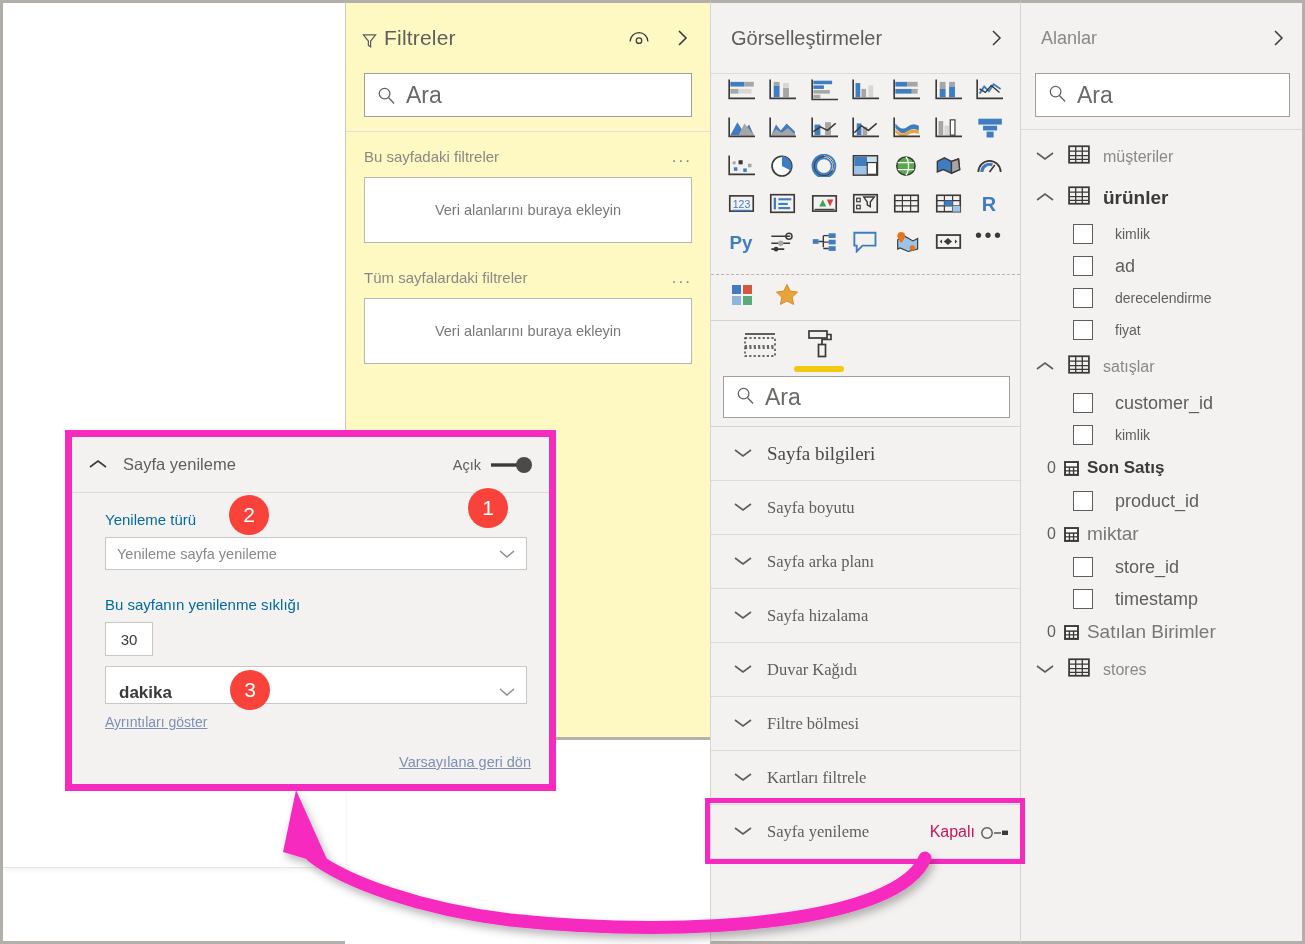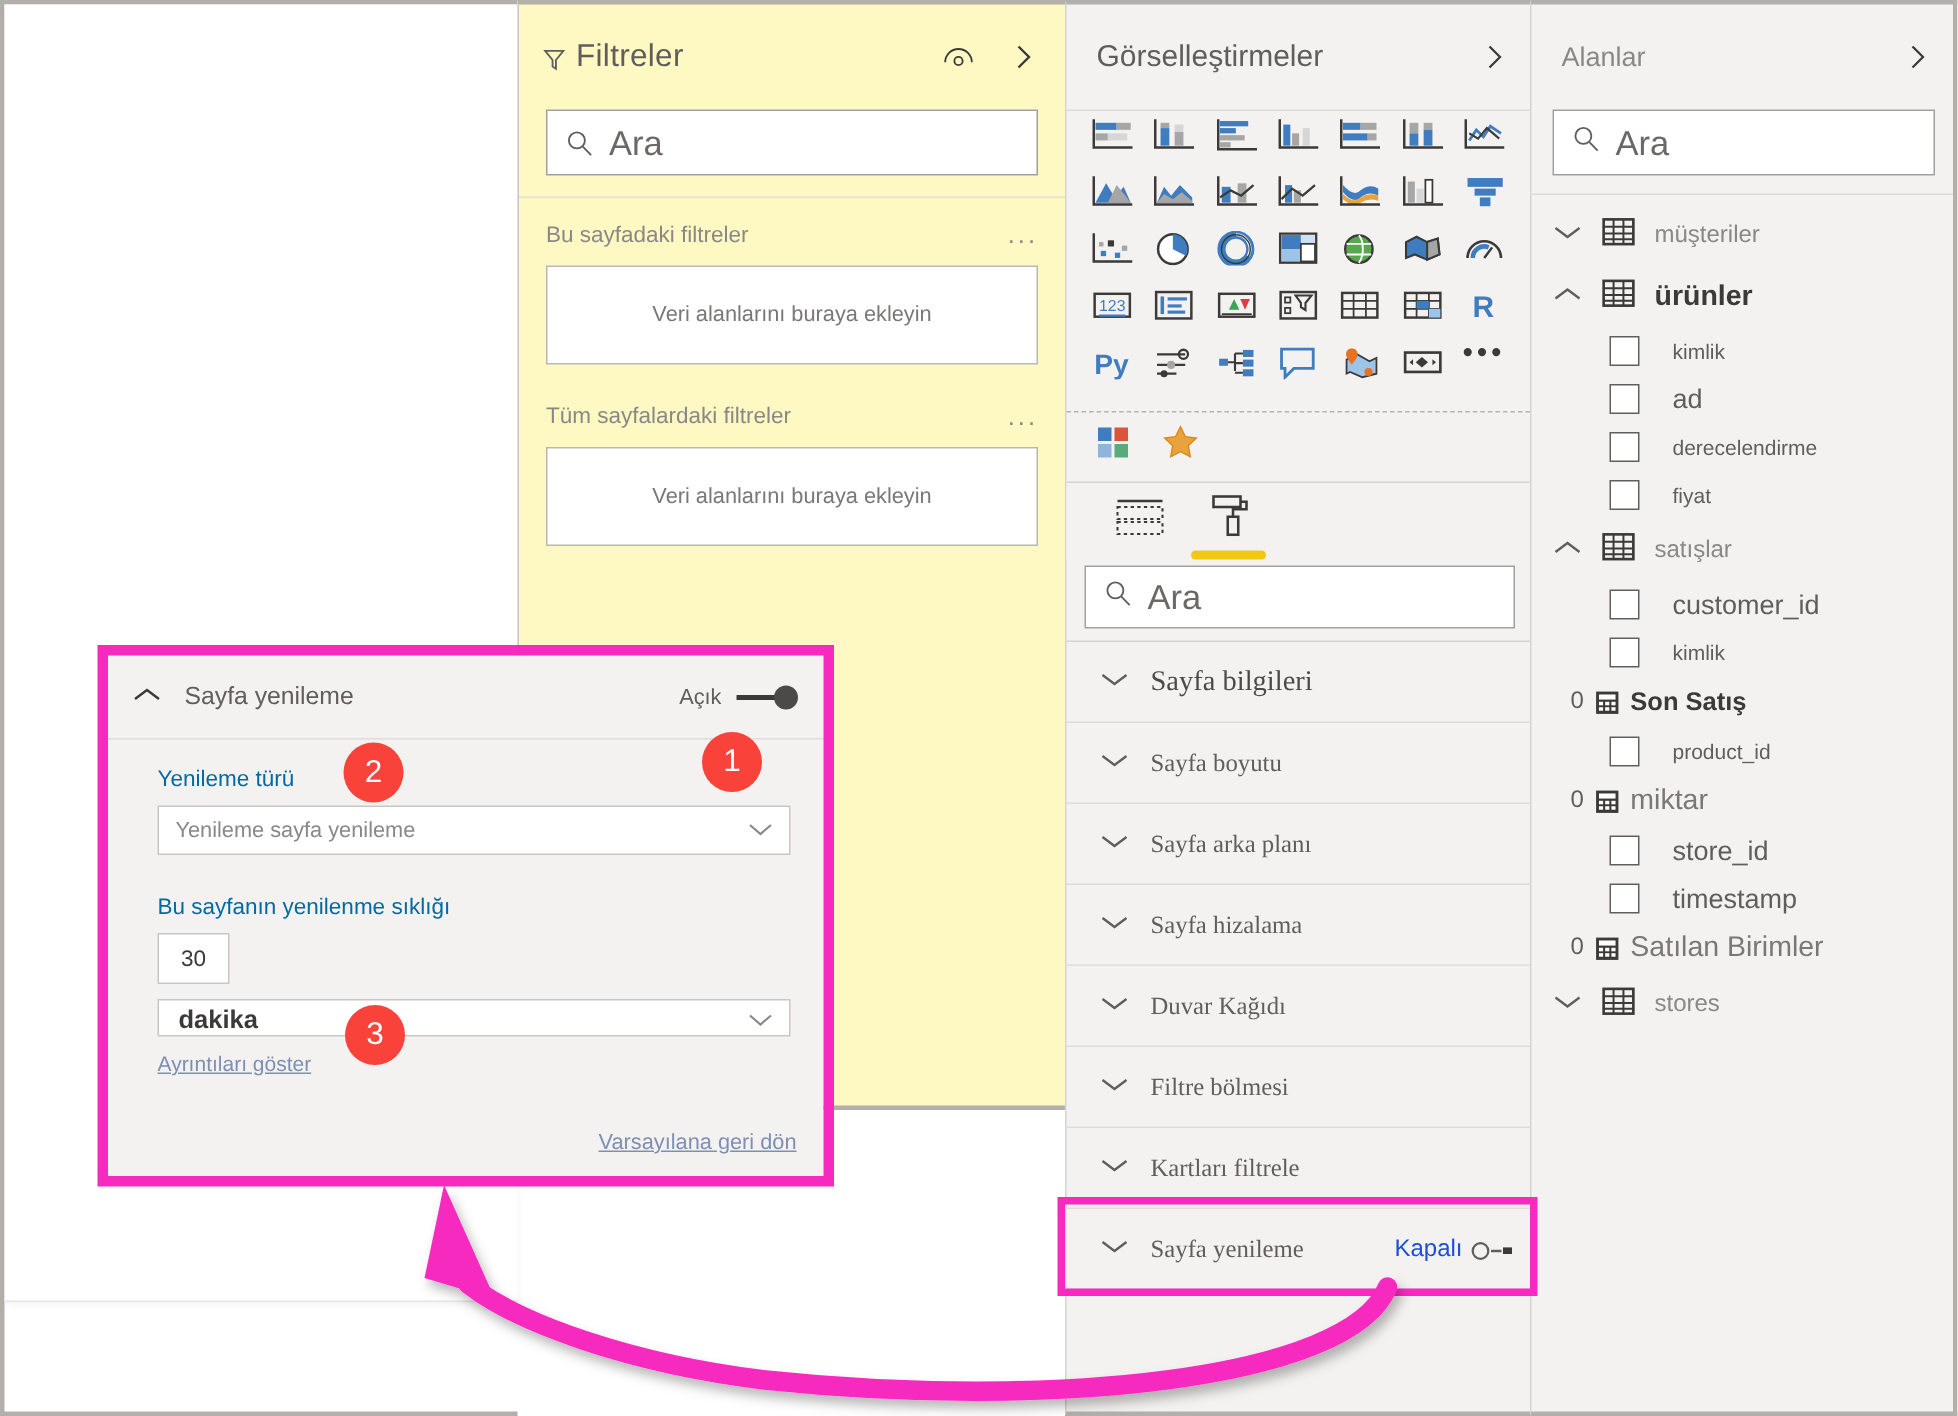--- a/index.html
+++ b/index.html
@@ -120,21 +120,21 @@
 
   .fmt-list { border-top: 1px solid #d6d4d2; }
   .fmt-row {
     display: flex; align-items: center; gap: 14px;
     height: 54px; padding: 0 14px 0 22px;
     border-bottom: 1px solid #dedcda;
     color: #605e5c;
   }
   .fmt-row .lbl { font-size: 16.5px; flex: 1; font-family: Liberation Serif, serif; }
   .fmt-row.first .lbl { font-size: 19px; color: #4b4a48; }
-  .fmt-row .state { font-size: 16px; color: #1d4ed8; display: flex; align-items: center; gap: 5px; }
+  .fmt-row .state { font-size: 16px; color: #be185d; display: flex; align-items: center; gap: 5px; }
   .mini-toggle { display: inline-block; width: 26px; height: 12px; }
 
   
   .fields-pane {
     position: absolute; left: 1020px; top: 0; width: 285px; height: 944px;
     background: #f3f2f1;
     border-top: 3px solid #b3afab;
     border-right: 3px solid #b3afab;
     border-bottom: 3px solid #b3afab;
     border-left: 1px solid #d6d4d2;
@@ -183,21 +183,21 @@
   }
   .rc-select .val { flex: 1; }
   .rc-freq-row { display: flex; align-items: stretch; gap: 10px; flex-direction: column; }
   .rc-num {
     width: 48px; height: 34px; border: 1px solid #c8c6c4; background: #fff;
     display: flex; align-items: center; justify-content: center;
     font-size: 15px; color: #3b3a39;
   }
   .rc-unit {
     flex: 1; height: 34px; border: 1px solid #c8c6c4; background: #fff;
-    display: flex; align-items: flex-end; padding: 3px 10px 0 13px;
+    display: flex; align-items: flex-start; padding: 16px 10px 0 13px;
   }
   .rc-unit .val { flex: 1; font-size: 17px; font-weight: bold; color: #3b3a39; }
   .rc-link { font-size: 14px; color: #7d8fb3; margin-top: 10px; display: inline-block; }
   .rc-reset {
     position: absolute; right: 18px; bottom: 14px;
     font-size: 14.5px; color: #7d8fb3;
   }
 
   
   .pink-box {
@@ -747,21 +747,21 @@
               <rect x="6.7" y="7.4" width="2.6" height="2.2" fill="#fff"></rect>
               <rect x="10.6" y="7.4" width="2.6" height="2.2" fill="#fff"></rect>
               <rect x="2.8" y="10.8" width="2.6" height="2.2" fill="#fff"></rect>
               <rect x="6.7" y="10.8" width="2.6" height="2.2" fill="#fff"></rect>
               <rect x="10.6" y="10.8" width="2.6" height="2.2" fill="#fff"></rect>
             </svg></span>
           <span style="font-size: 17px; font-weight: bold; color: rgb(59, 58, 57);">Son Satış</span>
         </div>
         <div class="fld-row">
           <span class="cbx"></span>
-          <span class="fname" style="font-size: 14px;">product_id</span>
+          <span class="fname" style="font-size: 18px;">product_id</span>
         </div>
         <div class="msr-row">
           <span style="font-size: 16px; color: rgb(96, 94, 92);">0</span>
           <span class="calc-icon"><svg viewBox="0 0 16 16" width="17" height="17">
               <rect x="1" y="1" width="14" height="14" fill="#3b3a39"></rect>
               <rect x="2.8" y="2.8" width="10.4" height="3.2" fill="#fff"></rect>
               <rect x="2.8" y="7.4" width="2.6" height="2.2" fill="#fff"></rect>
               <rect x="6.7" y="7.4" width="2.6" height="2.2" fill="#fff"></rect>
               <rect x="10.6" y="7.4" width="2.6" height="2.2" fill="#fff"></rect>
               <rect x="2.8" y="10.8" width="2.6" height="2.2" fill="#fff"></rect>

